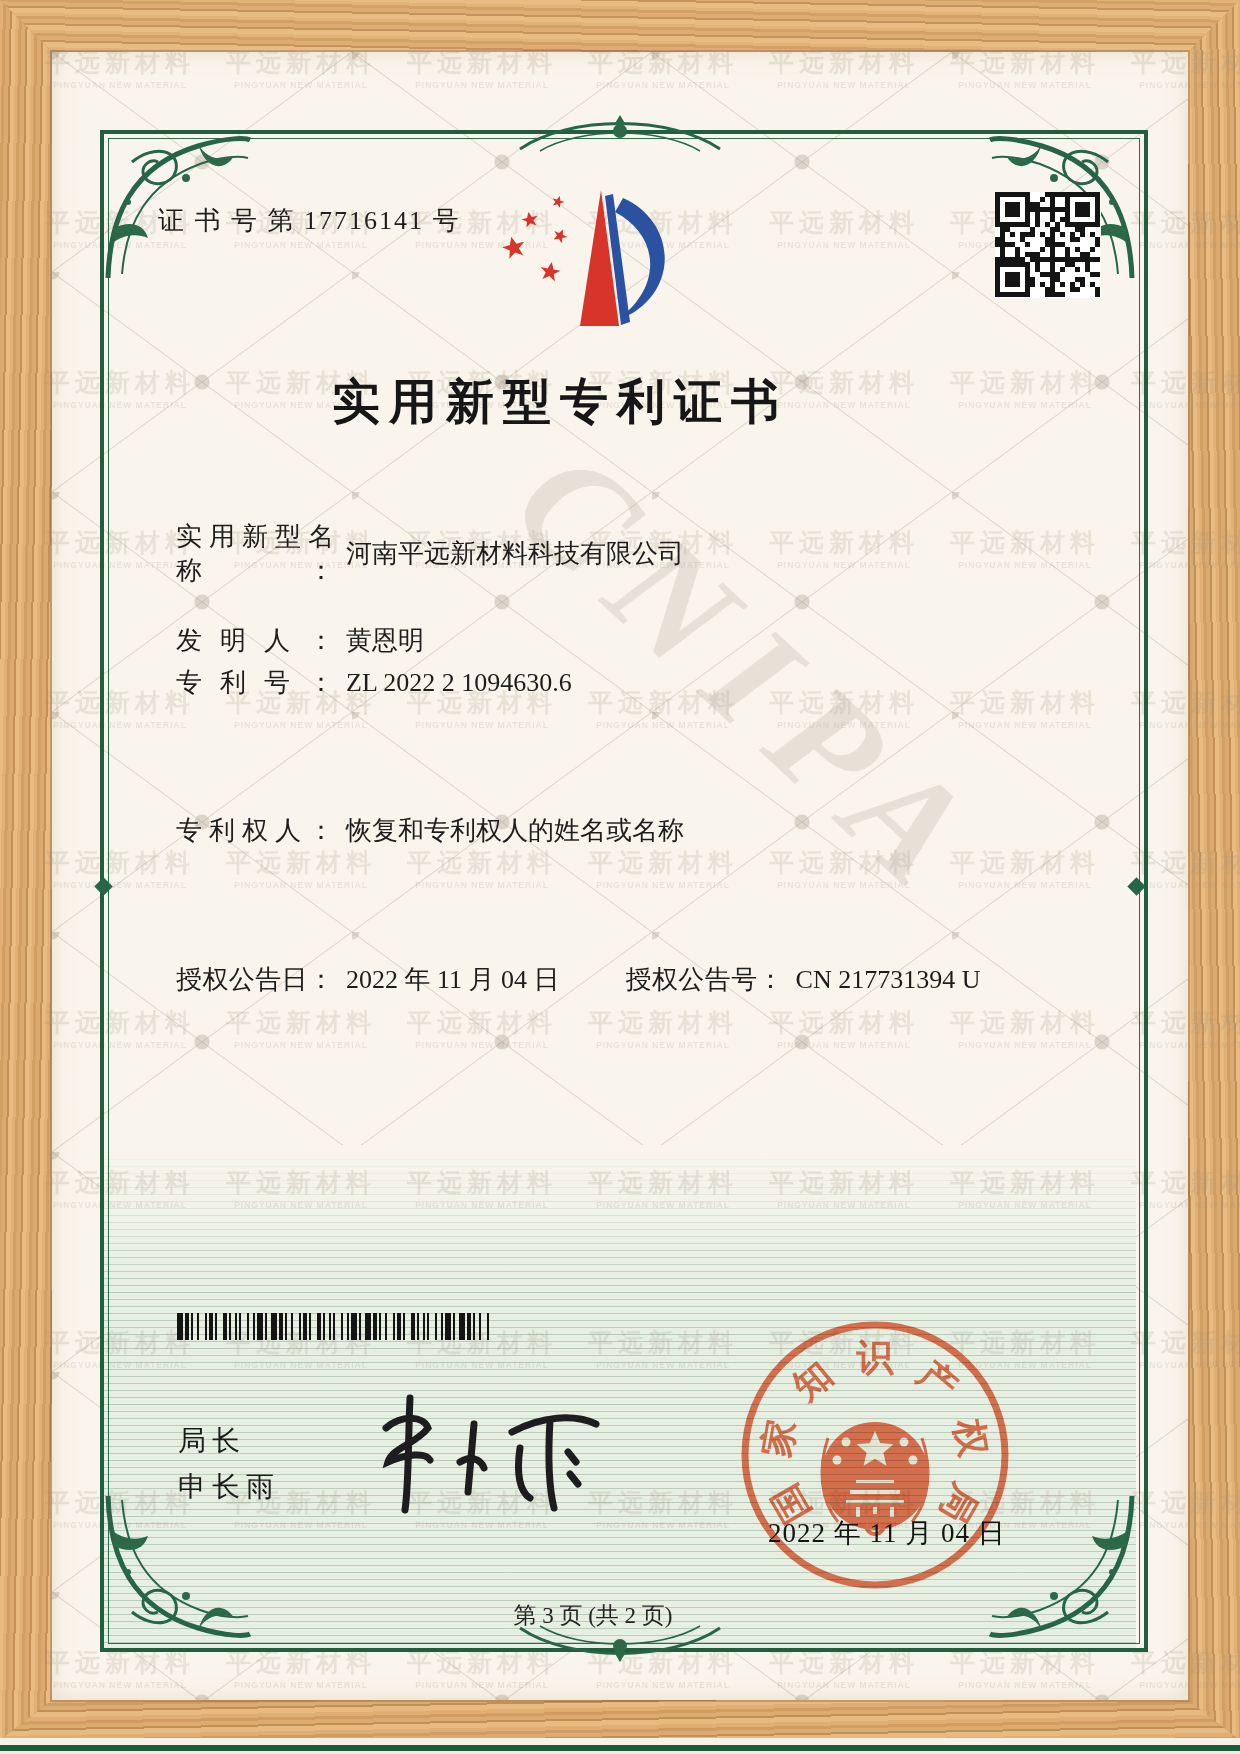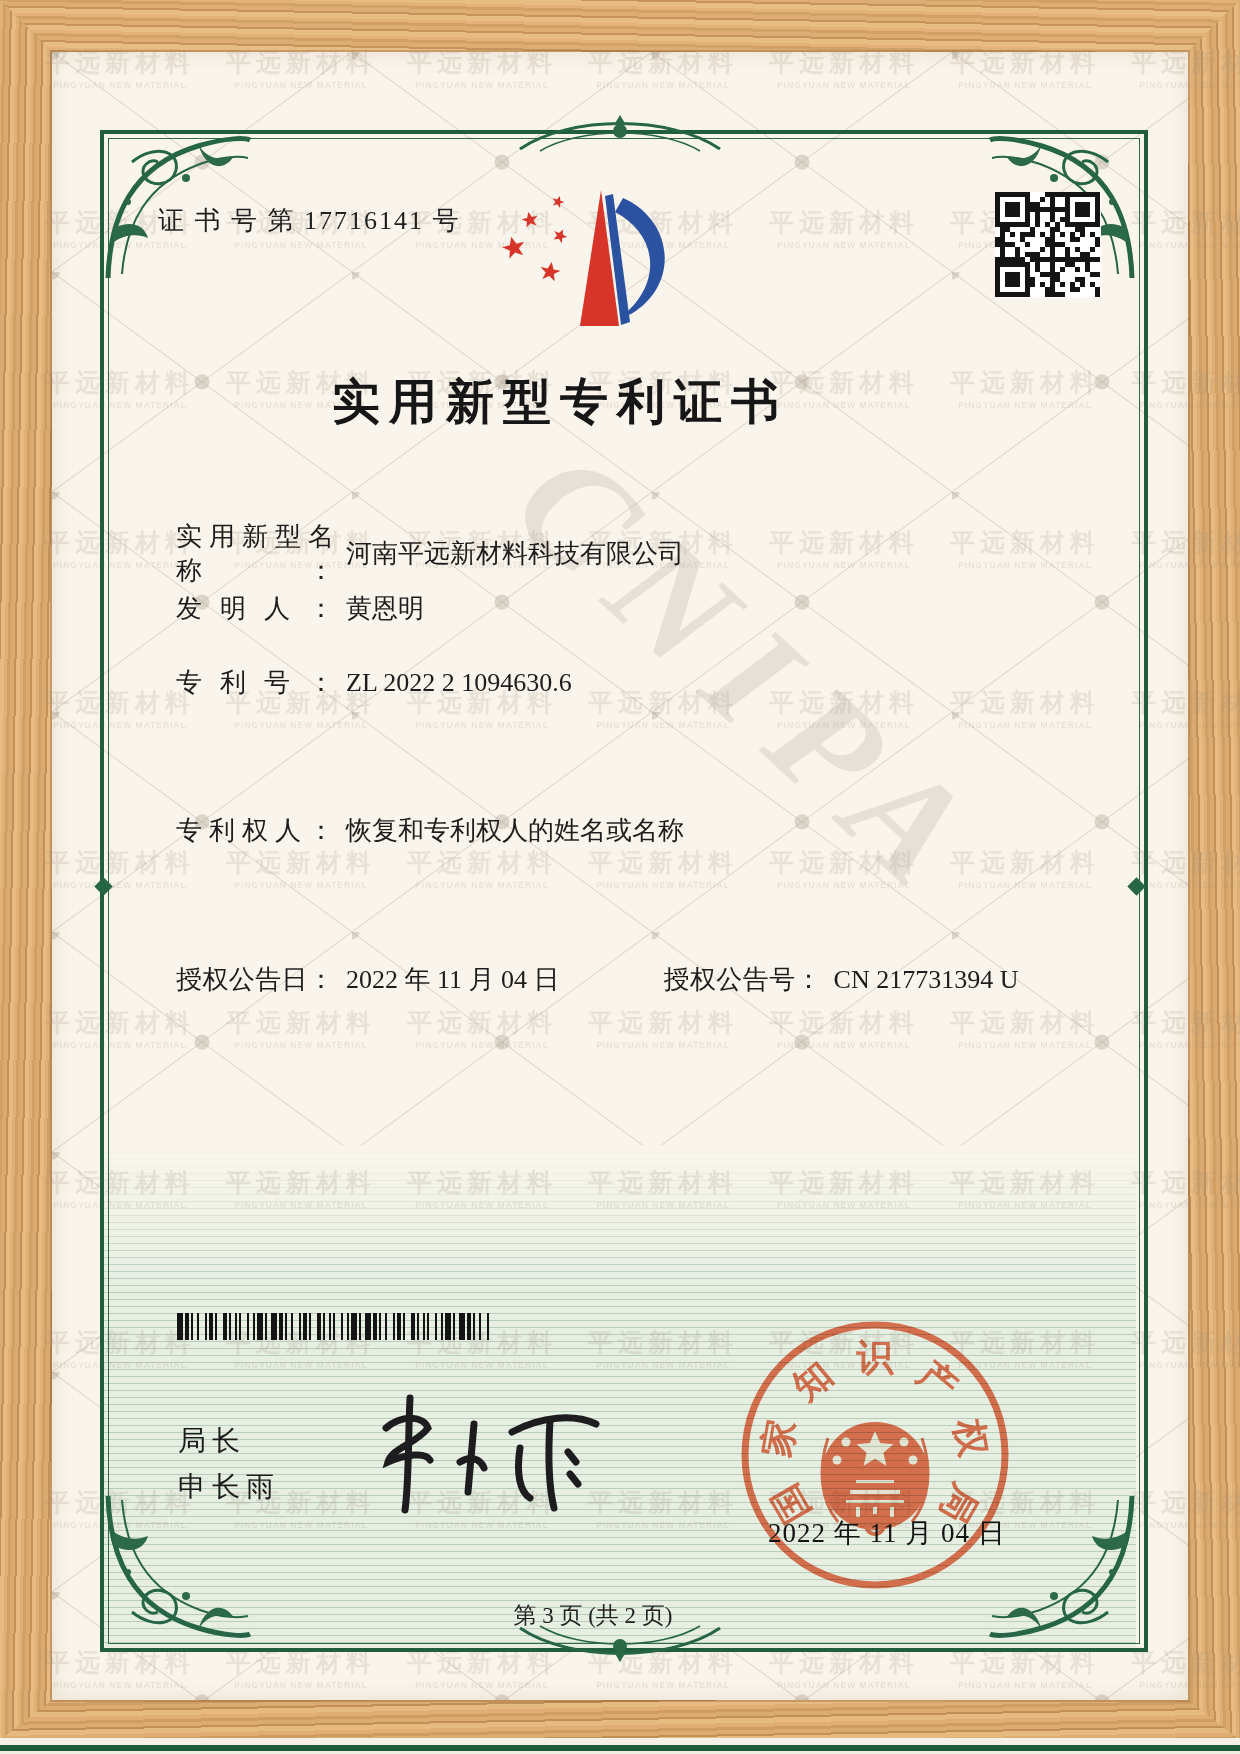--- a/index.html
+++ b/index.html
@@ -713,38 +713,38 @@
       <b style="left:65px;top:100px"></b>
       <b style="left:100px;top:100px"></b>
     </div>
 
   <div class="title">实用新型专利证书</div>
 
   <div class="frow" style="top:520px">
     <span class="flabel">实用新型名称：</span>
     <span class="fvalue">河南平远新材料科技有限公司</span>
   </div>
-  <div class="frow" style="top:592px">
+  <div class="frow" style="top:624px">
     <span class="flabel">发明人：</span>
     <span class="fvalue">黄恩明</span>
   </div>
   <div class="frow" style="top:666px">
     <span class="flabel">专利号：</span>
     <span class="fvalue">ZL 2022 2 1094630.6</span>
   </div>
   <div class="frow" style="top:814px">
     <span class="flabel">专利权人：</span>
     <span class="fvalue">恢复和专利权人的姓名或名称</span>
   </div>
   <div class="frow" style="top:963px">
     <div class="fgroup">
       <span class="flabel">授权公告日：</span>
       <span class="fvalue">2022 年 11 月 04 日</span>
     </div>
-    <div class="fgroup" style="margin-left:104px">
+    <div class="fgroup" style="margin-left:66px">
       <span class="flabel">授权公告号：</span>
       <span class="fvalue">CN 217731394 U</span>
     </div>
   </div>
 
 
   <div class="barcode">
       <i style="left:0px;width:6px"></i>
       <i style="left:8px;width:4px"></i>
       <i style="left:14px;width:2px"></i>

